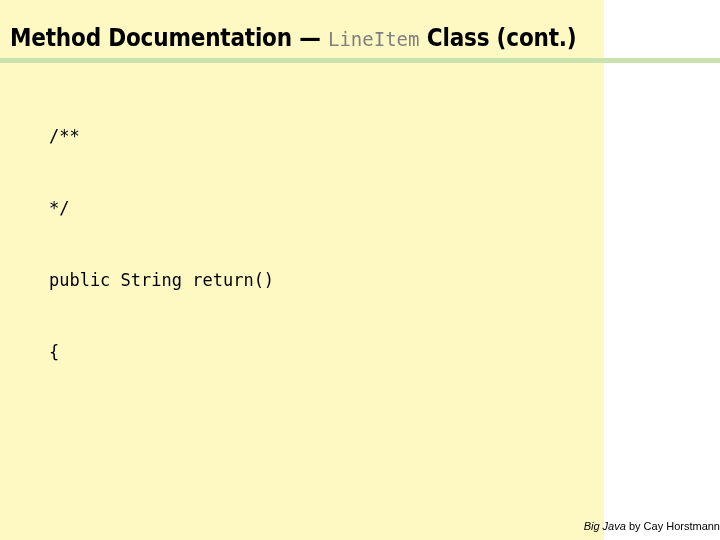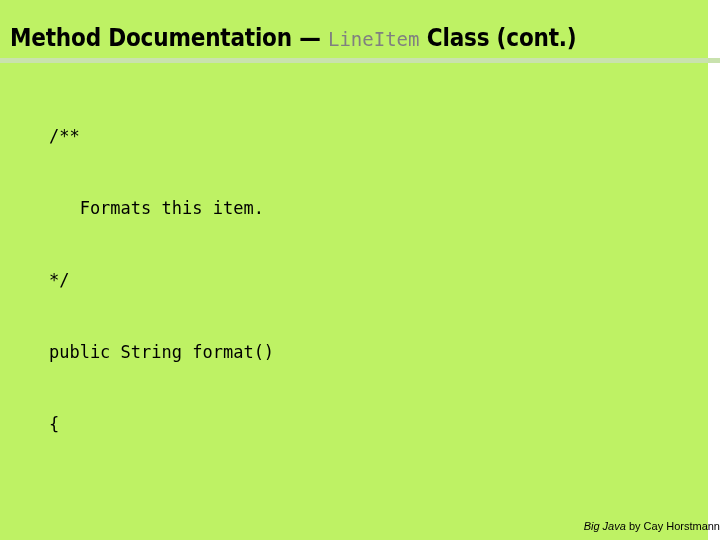--- a/index.html
+++ b/index.html
@@ -11,23 +11,23 @@
     height: 540px;
     background: #ffffff;
     font-family: "Liberation Sans", sans-serif;
     overflow: hidden;
     position: relative;
   }
 
   
   #slide {
     position: relative;
-    width: 708px;
+    width: 604px;
     height: 540px;
-    background: #bef264;
+    background: #fef9c3;
   }
 
   
   #title-block {
     position: absolute;
     left: 10px;
     top: 20px;
     width: 700px;
     height: 36px;
     display: flex;
@@ -106,23 +106,22 @@
 <div id="slide">
 
   <div id="title-block">
     <div id="title-text"><span>Method Documentation </span><span class="dash">—</span><span> </span><span class="mono-ident">LineItem</span><span> Class (cont.)</span></div>
   </div>
 
   <div id="title-rule"></div>
 
   <div id="code-block">
     <div class="code-line">    /**</div>
-    <div class="code-line">       Formats this item.</div>
     <div class="code-line">    */</div>
-    <div class="code-line">    public String format()</div>
+    <div class="code-line">    public String return()</div>
     <div class="code-line">    {</div>
     
     
   </div>
 
   <div id="footer">
     <div id="footer-attribution"><span class="book-title">Big Java</span><span> by Cay Horstmann</span></div>
   </div>
 
 </div>

